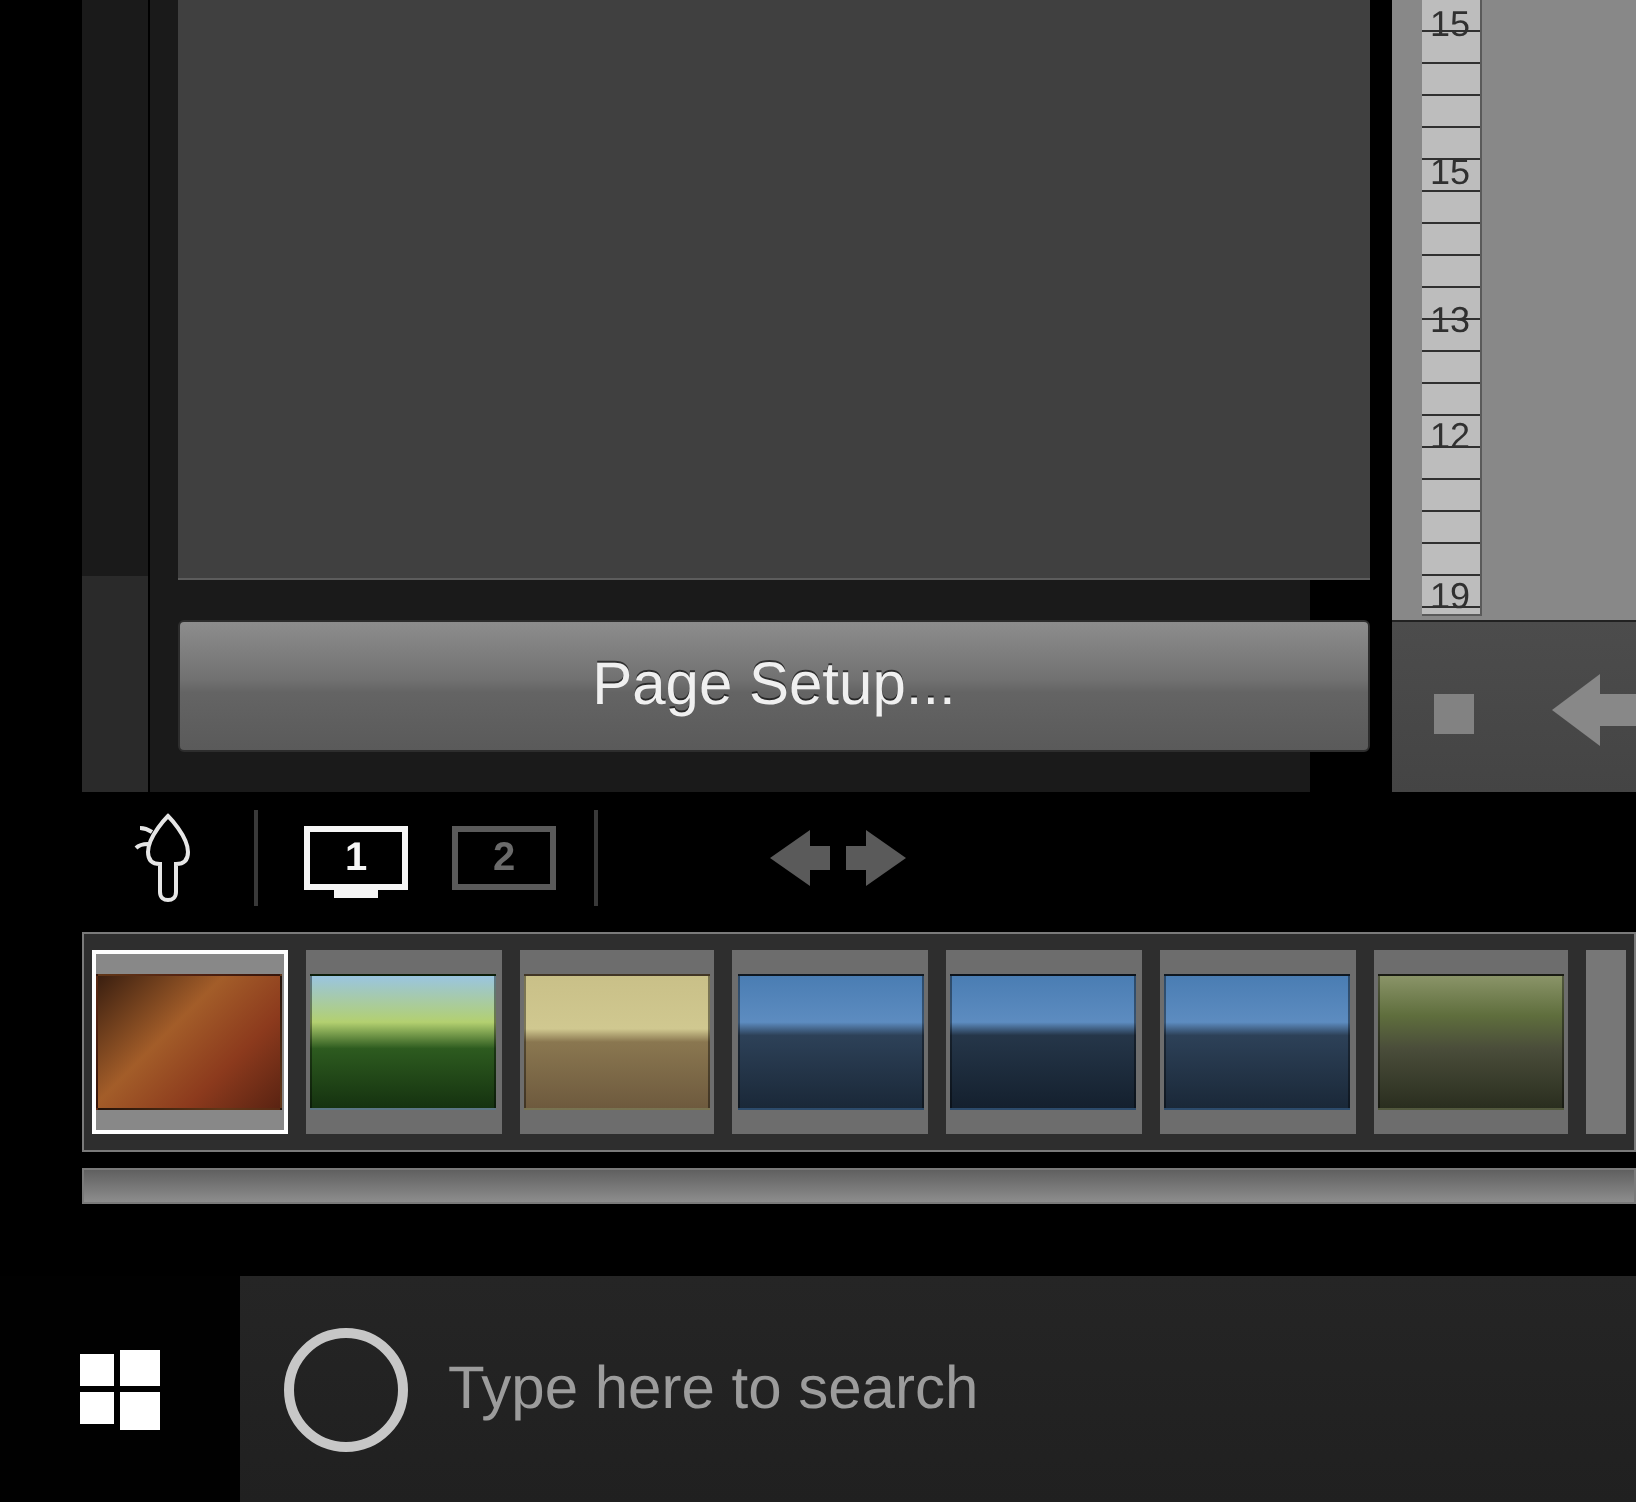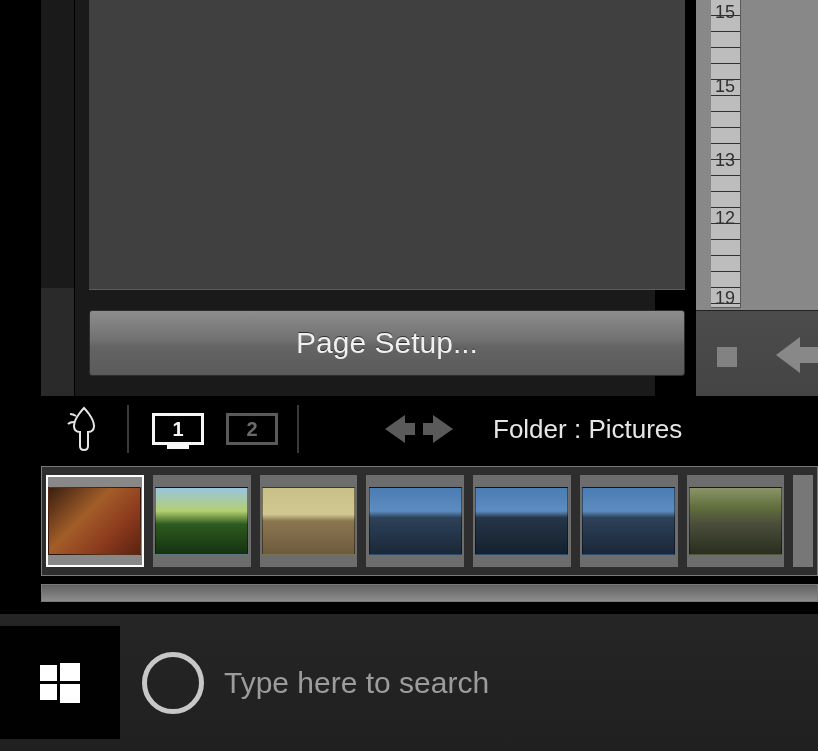--- a/index.html
+++ b/index.html
@@ -340,21 +340,21 @@
     border: 1px solid #7a7a7a;
     cursor: pointer;
   }
 
   
   .taskbar {
     position: absolute;
     left: 0;
     bottom: 0;
     width: 100%;
-    height: 137px;
+    height: 113px;
     background: linear-gradient(to bottom, #252525, #202020);
     display: flex;
     align-items: center;
   }
   .start {
     width: 120px;
     height: 113px;
     background: #010101;
     display: flex;
     align-items: center;
@@ -439,25 +439,20 @@
 
     <div class="grid-icon tool-slot">
       <span></span>
         <span></span>
         <span></span>
         <span></span>
     </div>
     <div class="nav-arrow left tool-slot"></div>
     <div class="nav-arrow right tool-slot"></div>
 
-    <div class="path-label">
-      <span>Folder :</span>
-      <span> </span>
-      <span>Pictures</span>
-    </div>
   </div>
 
   <div class="filmstrip">
     <div class="thumb selected">
         <div class="thumb-img ph-a"></div>
       </div>
     <div class="thumb">
         <div class="thumb-img ph-b"></div>
       </div>
     <div class="thumb">

